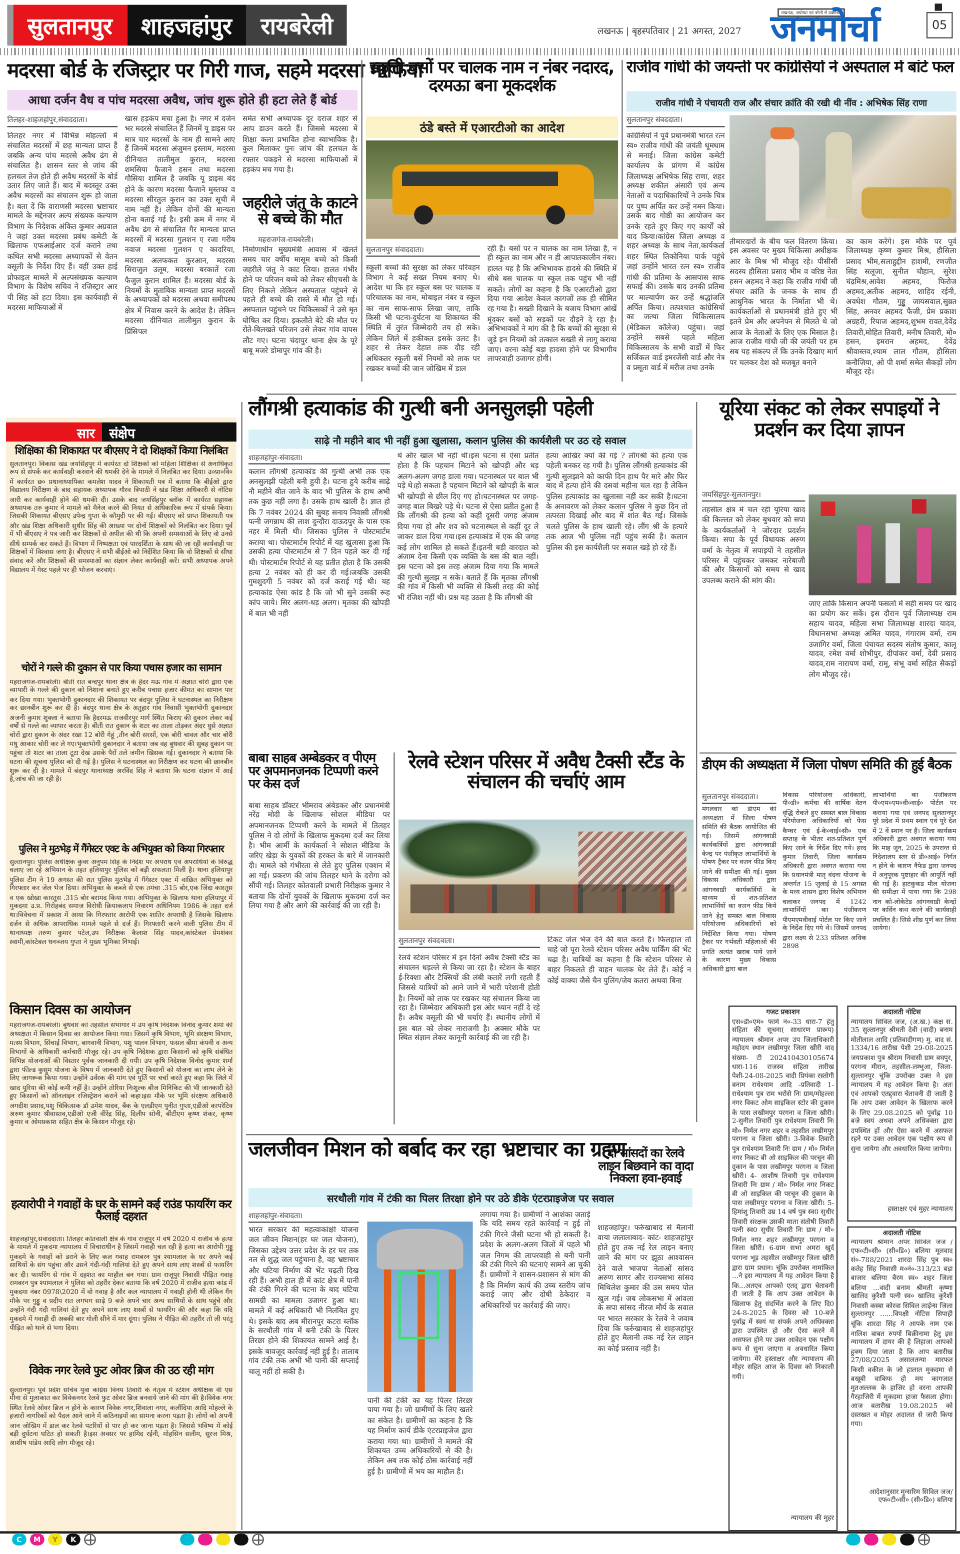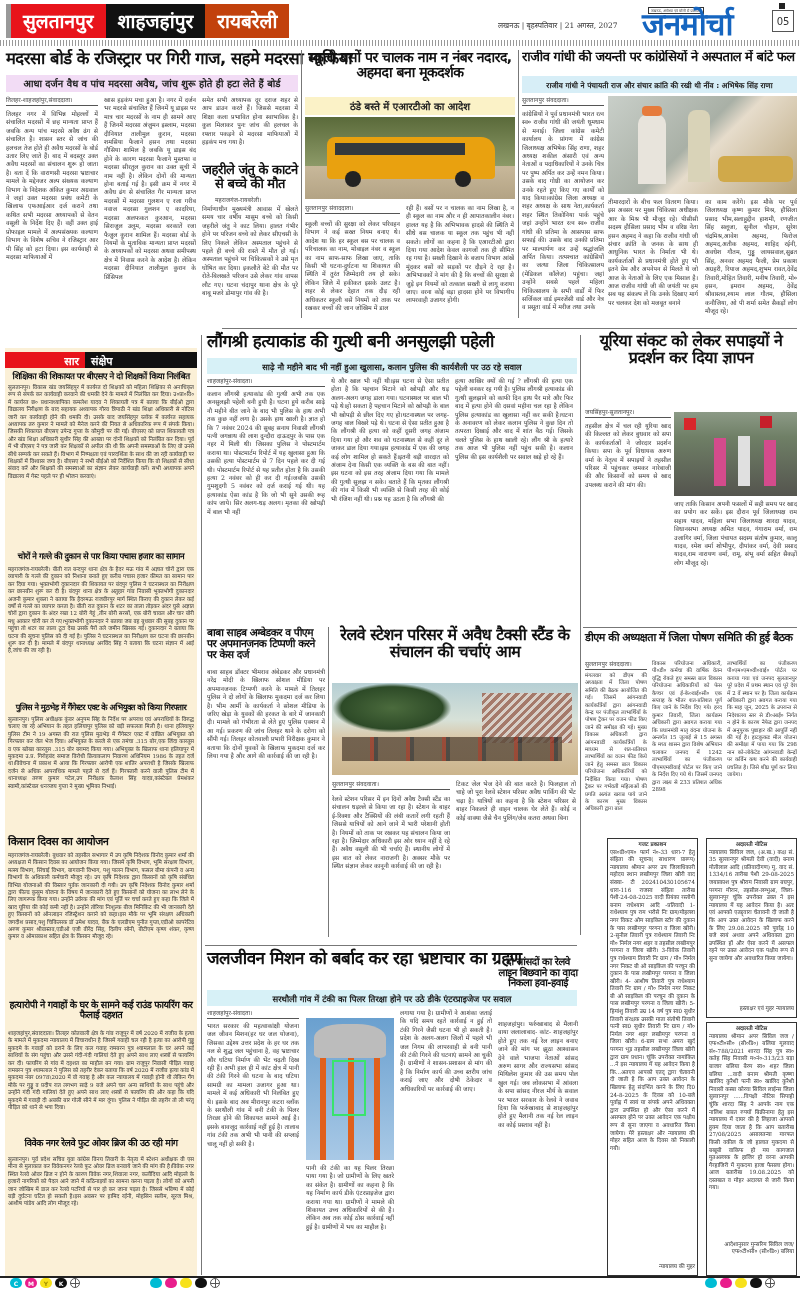--- a/index.html
+++ b/index.html
@@ -24,21 +24,21 @@
   .cross { width: 10px; height: 10px; border: 1px solid #555; border-radius: 50%; position: relative; }
   .cross:before { content: ""; position: absolute; left: 4px; top: 0; width: 1px; height: 8px; background: #555; }
   .cross:after { content: ""; position: absolute; top: 4px; left: 0; height: 1px; width: 8px; background: #555; }
 </style>
 </head>
 <body>
 
 <div class="tabs">
   <div class="tab" style="background:#e8141b">सुलतानपुर</div>
   <div class="tab" style="background:#111">शाहजहांपुर</div>
-  <div class="tab" style="background:#c2410c">रायबरेली</div>
+  <div class="tab" style="background:#404040">रायबरेली</div>
 </div>
 <div class="abs" style="left:498px;top:20px;font-size:7.5px;color:#333;font-family:'DejaVu Serif',serif;">लखनऊ | बृहस्पतिवार | 21 अगस्त, 2027</div>
 <div class="abs" style="left:648px;top:7px;font-size:3.5px;color:#333;border:1px solid #333;padding:0 2px;">लखनऊ, अयोध्या एवं बरेली से प्रकाशित</div>
 <div class="abs" style="left:642px;top:7px;font-size:31px;font-weight:bold;color:#1565c0;letter-spacing:-1px;line-height:34px;">जनमोर्चा</div>
 <div class="abs" style="left:772px;top:10px;width:22px;height:22px;border:1px solid #555;display:flex;align-items:center;justify-content:center;">
   <span style="font-size:10px;color:#333;">05</span>
 </div>
 <div class="abs" style="left:779px;top:3px;width:6px;height:6px;background:#222;"></div>
 <div class="strip"></div>
 
@@ -48,21 +48,21 @@
 <div class="abs body-text" style="left:6px;top:110px;width:92px;height:210px;">तिलहर नगर में विभिन्न मोहल्लों में संचालित मदरसों में छह मान्यता प्राप्त हैं जबकि अन्य पांच मदरसे अवैध ढंग से संचालित है। शासन स्तर से जांच की हलचल तेज होते ही अवैध मदरसों के बोर्ड उतार लिए जाते हैं। बाद में बदस्तूर उक्त अवैध मदरसों का संचालन शुरू हो जाता है। बता दें कि वाराणसी मदरसा भ्रष्टाचार मामले के मद्देनजर अल्प संख्यक कल्याण विभाग के निदेशक अंकित कुमार अग्रवाल ने जहां उक्त मदरसा प्रबंध कमेटी के खिलाफ एफआईआर दर्ज कराने तथा कथित सभी मदरसा अध्यापकों से वेतन वसूली के निर्देश दिए हैं। वहीं उक्त हाई प्रोफाइल मामले में अल्पसंख्यक कल्याण विभाग के विशेष सचिव ने रजिस्ट्रार आर पी सिंह को हटा दिया। इस कार्यवाही से मदरसा माफियाओं में</div>
 <div class="abs body-text" style="left:104px;top:96px;width:92px;height:224px;">खास हड़कंप मचा हुआ है। नगर में दर्जन भर मदरसे संचालित हैं जिनमें यू डाइस पर मात्र चार मदरसों के नाम ही सामने आए हैं जिनमें मदरसा अंजुमन इस्लाम, मदरसा दीनियात तालीमुल कुरान, मदरसा शमसिया फैजाने हसन तथा मदरसा गौसिया शामिल है जबकि यू डाइस बंद होने के कारण मदरसा फैजाने मुस्तफा व मदरसा सीरतुल कुरान का उक्त सूची में नाम नहीं है। लेकिन दोनों की मान्यता होना बताई गई है। इसी क्रम में नगर में अवैध ढंग से संचालित गैर मान्यता प्राप्त मदरसों में मदरसा गुलशन ए रजा गरीब नवाज मदरसा गुलशन ए कादरिया, मदरसा अलफकत कुरआन, मदरसा सिराजुल उलूम, मदरसा बरकातें रजा फैजुल कुरान शामिल हैं। मदरसा बोर्ड के नियमों के मुताबिक मान्यता प्राप्त मदरसों के अध्यापकों को मदरसा अथवा समीपस्थ क्षेत्र में निवास करने के आदेश है। लेकिन मदरसा दीनियात तालीमुल कुरान के प्रिंसिपल</div>
 <div class="abs body-text" style="left:202px;top:96px;width:96px;height:62px;">समेत सभी अध्यापक दूर दराज शहर से आप डाउन करते हैं। जिससे मदरसा में शिक्षा कला प्रभावित होना स्वाभाविक है। कुल मिलाकर पुनः जांच की हलचल के रफ्तार पकड़ने से मदरसा माफियाओं में हड़कंप मच गया है।</div>
 
 <div class="abs hl" style="left:202px;top:163px;width:96px;font-size:13px;text-align:center;">जहरीले जंतु के काटने से बच्चे की मौत</div>
 <div class="abs" style="left:215px;top:196px;font-size:6px;color:#444;font-family:'DejaVu Serif',serif;">महराजगंज-रायबरेली।</div>
 <div class="abs body-text" style="left:202px;top:205px;width:96px;height:115px;">निर्माणाधीन मुख्यमंत्री आवास में खेलते समय चार वर्षीय मासूम बच्चे को किसी जहरीले जंतु ने काट लिया। हालत गंभीर होने पर परिजन बच्चे को लेकर सीएचसी के लिए निकले लेकिन अस्पताल पहुंचने से पहले ही बच्चे की रास्ते में मौत हो गई। अस्पताल पहुंचने पर चिकित्सकों ने उसे मृत घोषित कर दिया। इकलौते बेटे की मौत पर रोते-बिलखते परिजन उसे लेकर गांव वापस लौट गए। घटना चंदापुर थाना क्षेत्र के पूरे बाबू मजरे डोमापुर गांव की है।</div>
 
 <div class="rule-v" style="left:301px;top:50px;height:268px;"></div>
 
-<div class="abs hl" style="left:305px;top:50px;width:210px;font-size:14px;text-align:center;">स्कूली बसों पर चालक नाम न नंबर नदारद, अहमदा बना मूकदर्शक</div>
+<div class="abs hl" style="left:305px;top:50px;width:210px;font-size:14px;text-align:center;">स्कूली बसों पर चालक नाम न नंबर नदारद, दरमऊा बना मूकदर्शक</div>
 <div class="sub-bar" style="left:305px;top:97px;width:210px;height:18px;background:#fbf2c7;font-size:10px;">ठंडे बस्ते में एआरटीओ का आदेश</div>
 <div class="photo" style="left:305px;top:117px;width:210px;height:82px;background:linear-gradient(#5a6a3a,#8d9a68 60%,#c8b89a 60%,#b3a384);">
   <div style="position:absolute;left:22px;top:20px;width:168px;height:42px;background:#e9a10f;border-radius:8px 14px 4px 4px;"></div>
   <div style="position:absolute;left:30px;top:26px;width:130px;height:12px;background:#34393c;"></div>
   <div style="position:absolute;left:40px;top:54px;width:16px;height:16px;border-radius:50%;background:#222;"></div>
   <div style="position:absolute;left:150px;top:54px;width:16px;height:16px;border-radius:50%;background:#222;"></div>
 </div>
 <div class="abs dateline" style="left:305px;top:204px;width:95px;">सुलतानपुर संवाददाता।</div>
 <div class="abs body-text" style="left:305px;top:220px;width:95px;height:100px;">स्कूली बच्चों की सुरक्षा को लेकर परिवहन विभाग ने कई सख्त नियम बनाए थे। आदेश था कि हर स्कूल बस पर चालक व परिचालक का नाम, मोबाइल नंबर व स्कूल का नाम साफ-साफ लिखा जाए, ताकि किसी भी घटना-दुर्घटना या शिकायत की स्थिति में तुरंत जिम्मेदारी तय हो सके। लेकिन जिले में हकीकत इसके उलट है। शहर से लेकर देहात तक दौड़ रही अधिकतर स्कूली बसें नियमों को ताक पर रखकर बच्चों की जान जोखिम में डाल</div>
 <div class="abs body-text" style="left:406px;top:204px;width:108px;height:116px;">रही हैं। बसों पर न चालक का नाम लिखा है, न ही स्कूल का नाम और न ही आपातकालीन नंबर। हालत यह है कि अभिभावक हादसे की स्थिति में सीधे बस चालक या स्कूल तक पहुंच भी नहीं सकते। लोगों का कहना है कि एआरटीओ द्वारा दिया गया आदेश केवल कागजों तक ही सीमित रह गया है। सख्ती दिखाने के बजाय विभाग आंखें मूंदकर बसों को सड़कों पर दौड़ने दे रहा है। अभिभावकों ने मांग की है कि बच्चों की सुरक्षा से जुड़े इन नियमों को तत्काल सख्ती से लागू कराया जाए। वरना कोई बड़ा हादसा होने पर विभागीय लापरवाही उजागर होगी।</div>

